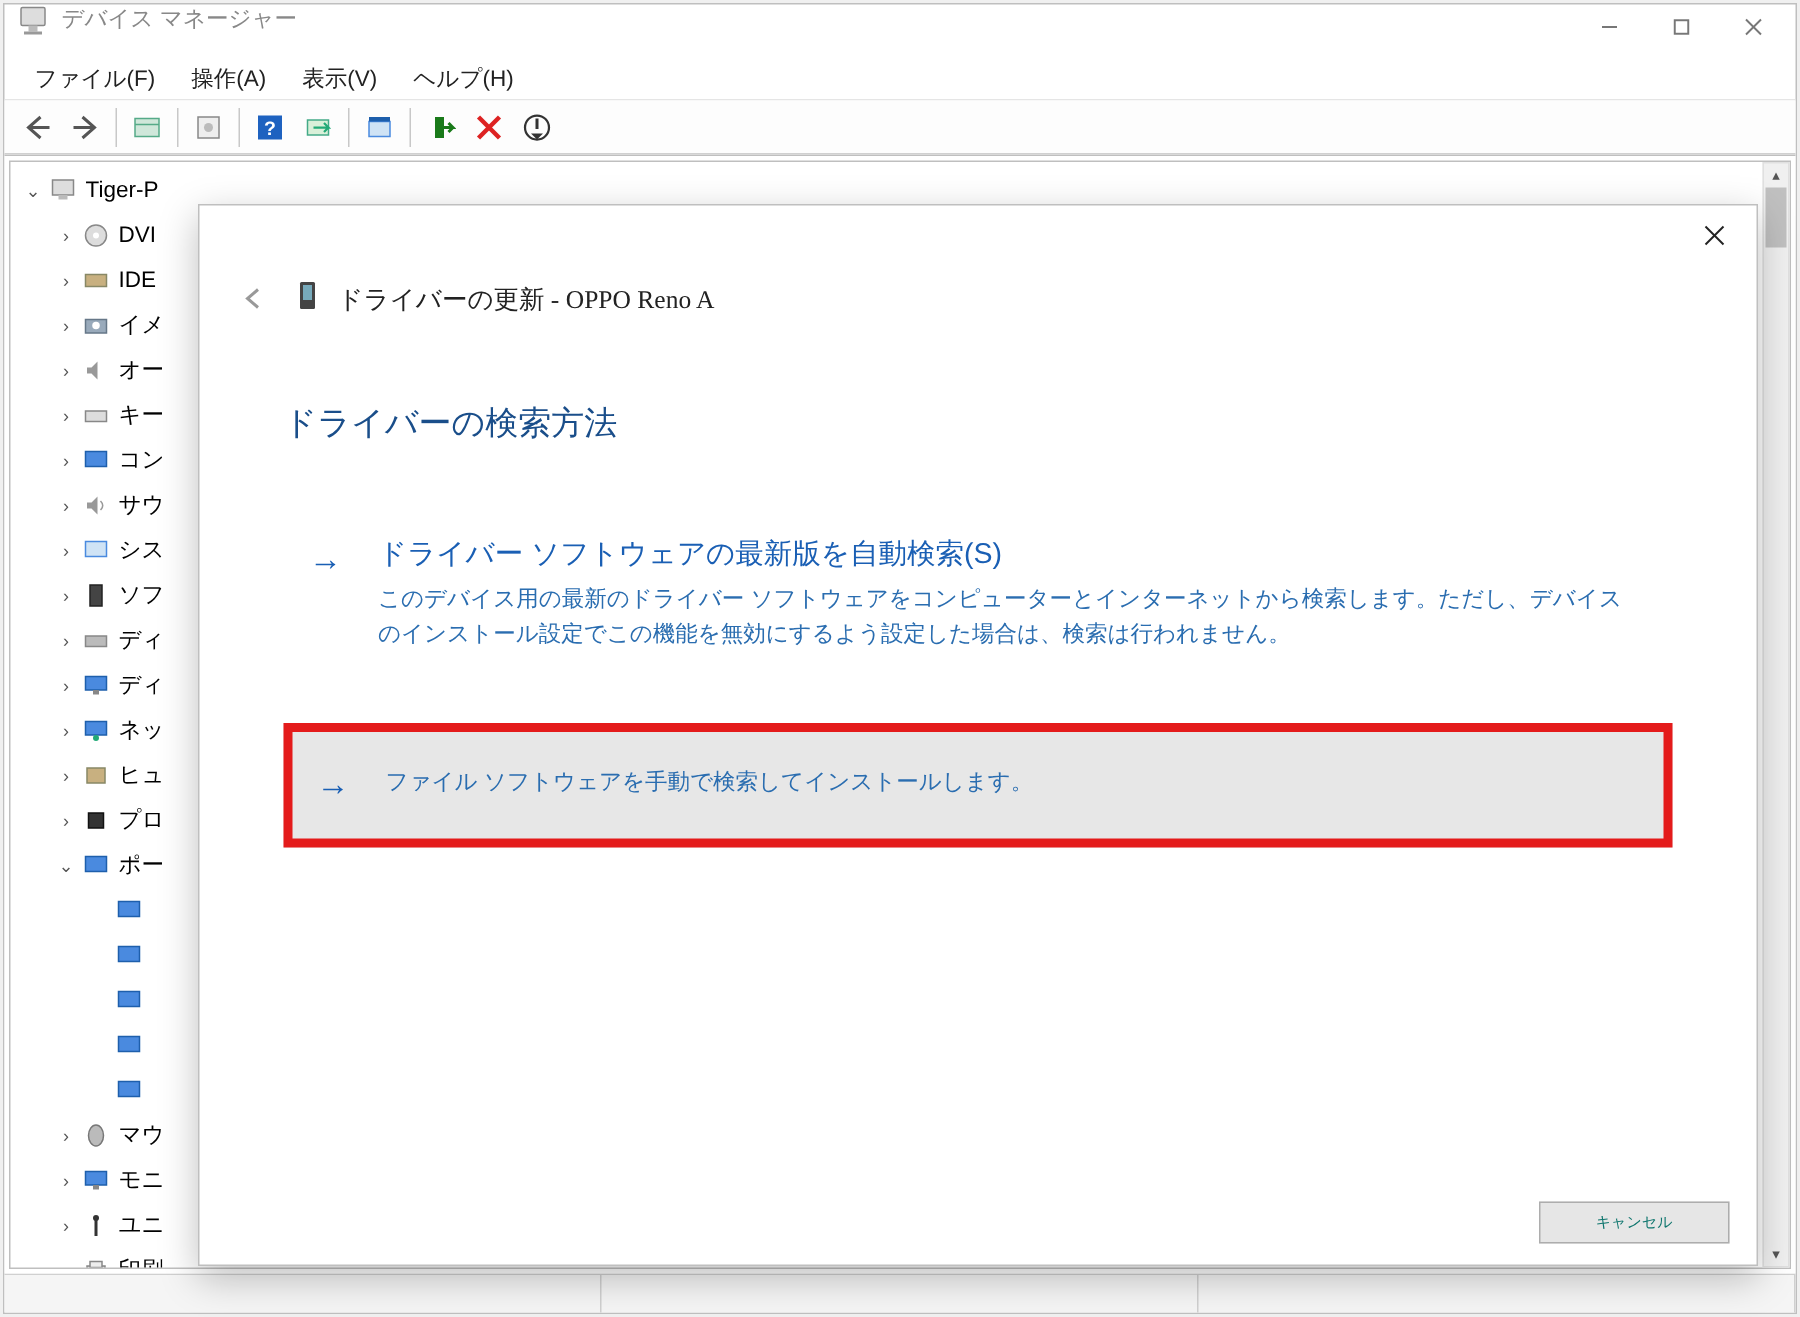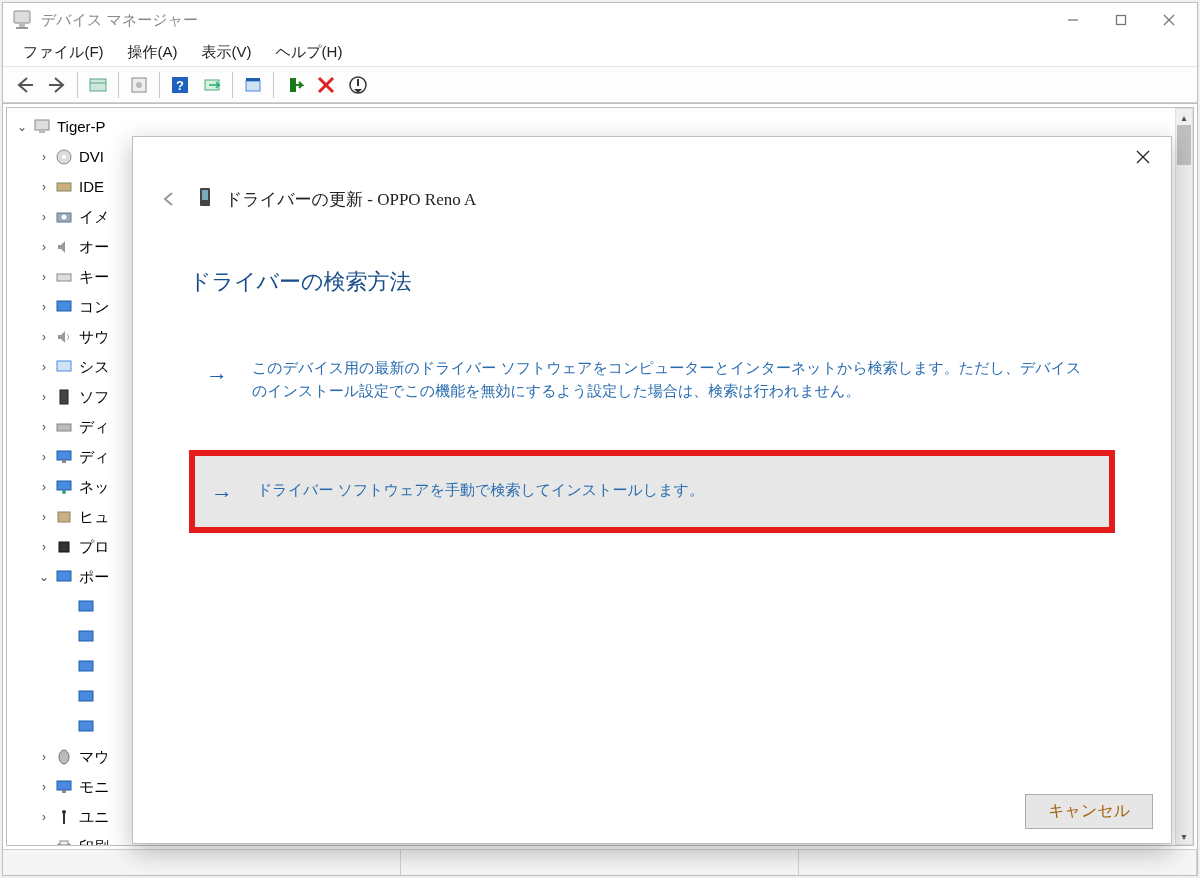--- a/index.html
+++ b/index.html
@@ -15,21 +15,20 @@
   position: absolute;
   top: 2px; left: 2px; right: 2px; bottom: 2px;
   background: #fff;
   border: 1px solid #bfbfbf;
   display: flex;
   flex-direction: column;
 }
 .titlebar {
   height: 34px;
   display: flex;
-  align-items: center;
   padding: 0 4px 0 8px;
   color: #888;
   font-size: 15px;
 }
 .titlebar .title-icon {
   width: 22px; height: 22px; margin-right: 8px;
   display: inline-block;
   position: relative;
 }
 .title-icon svg { width: 22px; height: 22px; }
@@ -189,21 +188,21 @@
 .option.highlight {
   border: 6px solid #e41b1b;
   background: #e7e7e7;
   padding: 22px 22px 26px 14px;
 }
 .dlg-footer {
   position:absolute; bottom: 14px; right: 18px;
 }
 .btn {
   background:#e6e6e6; border:1px solid #adadad;
-  padding: 6px 22px; font-size:16px; color:#a16207;
+  padding: 6px 37px; font-size:10px; color:#0f766e;
 }
 </style>
 </head>
 <body>
 
 <div class="window">
 
   <div class="titlebar">
     <span class="title-icon">
       <svg viewBox="0 0 22 22">
@@ -581,24 +580,25 @@
           <rect x="5" y="3" width="6" height="10" fill="#7ab"></rect>
         </svg>
     </span>
     <span class="dlg-title">ドライバーの更新 - OPPO Reno A</span>
   </div>
   <div class="dlg-body">
     <div class="dlg-heading">ドライバーの検索方法</div>
 
     <div class="option">
       <span class="arrow">→</span>
+      <div class="opt-title">ドライバー ソフトウェアの最新版を自動検索(S)</div>
       <div class="opt-desc">このデバイス用の最新のドライバー ソフトウェアをコンピューターとインターネットから検索します。ただし、デバイスのインストール設定でこの機能を無効にするよう設定した場合は、検索は行われません。</div>
     </div>
 
     <div class="option highlight">
       <span class="arrow">→</span>
-      <div class="opt-desc">ドライバー ソフトウェアを手動で検索してインストールします。</div>
+      <div class="opt-desc">ファイル ソフトウェアを手動で検索してインストールします。</div>
     </div>
   </div>
   <div class="dlg-footer">
     <button class="btn">キャンセル</button>
   </div>
 </div>
 
 </body></html>

